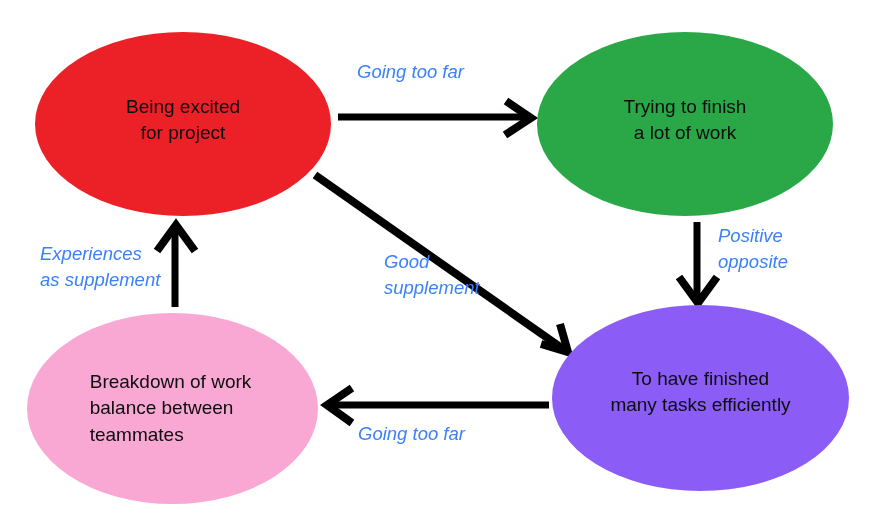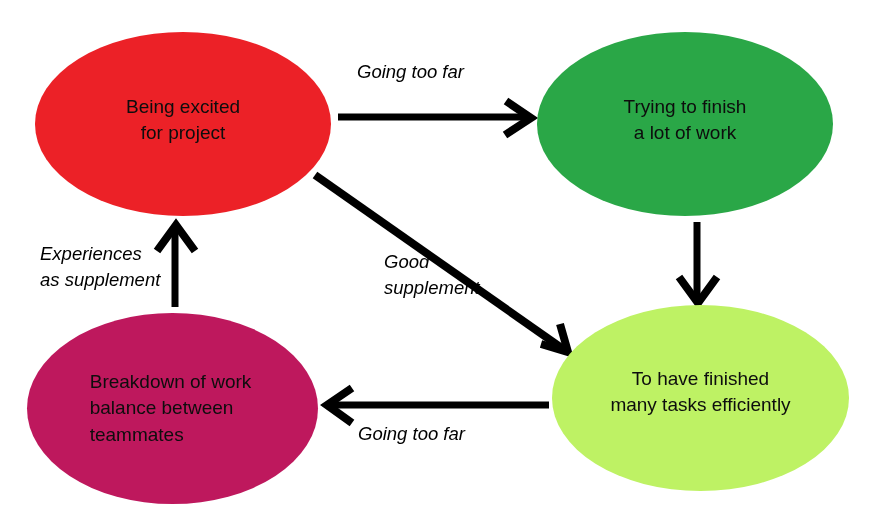--- a/index.html
+++ b/index.html
@@ -49,21 +49,21 @@
     width: 870px;
     height: 525px;
     pointer-events: none;
   }
   .edge-label {
     position: absolute;
     font-family: "Liberation Sans", sans-serif;
     font-style: italic;
     font-size: 18.5px;
     line-height: 1.42;
-    color: #000000;
+    color: #3b82f6;
     white-space: pre-line;
   }
   #label-going-too-far-top   { left: 357px; top: 59px;  }
   #label-positive-opposite   { left: 718px; top: 223px; }
   #label-good-supplement     { left: 348px; top: 249px; margin-left: 36px; }
   #label-experiences         { left: 40px;  top: 241px; }
   #label-going-too-far-bottom{ left: 358px; top: 421px; }
 </style>
 </head>
 <body>
@@ -101,31 +101,33 @@
   <div class="node" id="node-green" style="background: rgb(42, 167, 71);">
     <div class="node-label">Trying to finish
 a lot of work</div>
   </div>
 
   <div class="node" id="node-red" style="background: rgb(236, 33, 39);">
     <div class="node-label">Being excited
 for project</div>
   </div>
 
-  <div class="node" id="node-blue" style="background: #bef264;">
+  <div class="node" id="node-blue" style="background: #8b5cf6;">
     <div class="node-label">To have finished
 many tasks efficiently</div>
   </div>
 
-  <div class="node" id="node-yellow" style="background: #be185d;">
+  <div class="node" id="node-yellow" style="background: #f9a8d4;">
     <div class="node-label">Breakdown of work
 balance between
 teammates</div>
   </div>
 
   <div class="edge-label" id="label-going-too-far-top">Going too far</div>
+  <div class="edge-label" id="label-positive-opposite">Positive
+opposite</div>
   <div class="edge-label" id="label-good-supplement">Good
 supplement</div>
   <div class="edge-label" id="label-going-too-far-bottom">Going too far</div>
   <div class="edge-label" id="label-experiences">Experiences
 as supplement</div>
 
 </div>
 
 </body></html>

